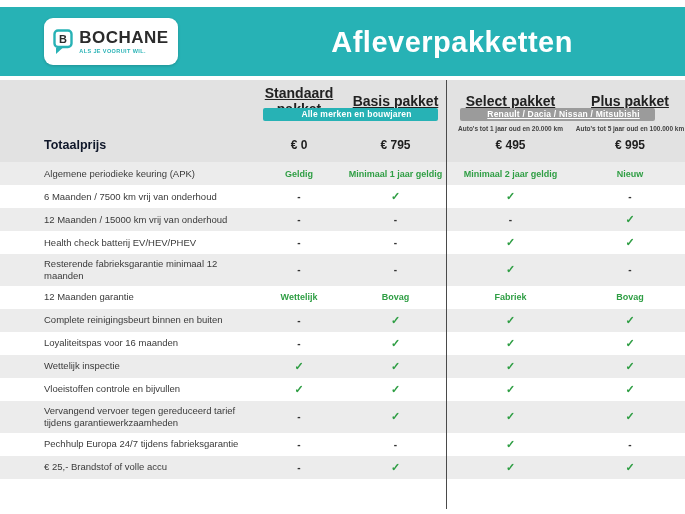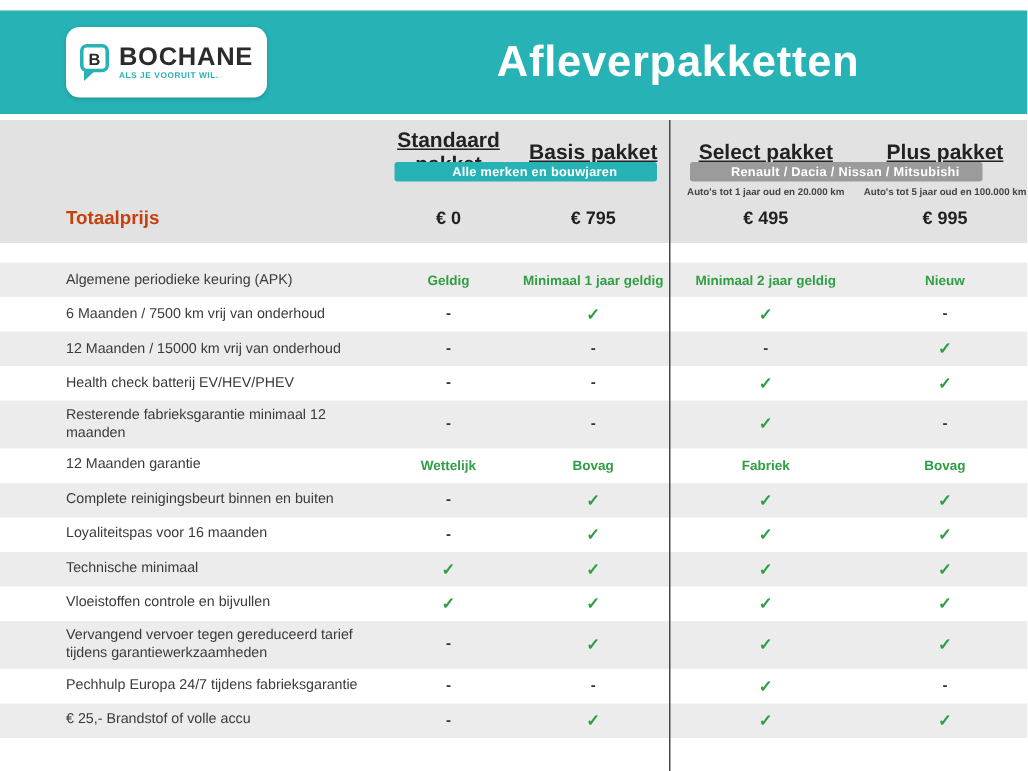--- a/index.html
+++ b/index.html
@@ -57,30 +57,30 @@
   .badge {
     height: 13px; line-height: 13px;
     border-radius: 2px;
     color: #ffffff;
     font-size: 8.5px; font-weight: bold;
     text-align: center;
     letter-spacing: .2px;
     padding-left: 12px;
   }
   .badge-teal { grid-column: 2 / span 2; background: var(--teal, #27b2b5); margin: 0 8px 0 10px; }
-  .badge-gray { grid-column: 4 / span 2; background: var(--badge-gray, #9b9b9b); margin: 0 30px 0 14px; }
+  .badge-gray { grid-column: 4 / span 2; background: var(--badge-gray, #9b9b9b); margin: 0 30px 0 14px; text-decoration: underline; }
   .hrow-subs { height: 12px; }
   .sub { text-align: center; font-size: 6.5px; font-weight: bold; color: #444; }
   .sub-select { grid-column: 4; }
   .sub-plus { grid-column: 5; }
   .hrow-totals { height: 21px; }
-  .tlabel { font-size: 12.5px; font-weight: bold; color: #c2410c; padding-left: 44px; }
+  .tlabel { font-size: 12.5px; font-weight: bold; color: #0f172a; padding-left: 44px; }
   .price { text-align: center; font-size: 12px; font-weight: bold; color: #1e1e1e; }
   
-  .tbody { margin-top: 13px; }
+  .tbody { }
   .trow { min-height: 23px; }
   .trow:nth-child(odd) { background: var(--stripe-gray, #ececec); }
   .cell-label { font-size: 9.5px; color: #3a3a3a; padding: 4px 10px 4px 44px; line-height: 1.25; }
   .val { text-align: center; }
   .val.check { color: var(--green, #2f9e44); font-size: 11px; font-weight: bold; }
   .val.dash { color: #333; font-size: 10px; font-weight: bold; }
   .val.gtext { color: var(--green, #2f9e44); font-size: 9px; font-weight: bold; }
 </style>
 </head>
 <body>
@@ -183,21 +183,21 @@
           <div class="val check">✓</div>
         </div>
         <div class="grid trow">
           <div class="cell-label">Loyaliteitspas voor 16 maanden</div>
           <div class="val dash">-</div>
           <div class="val check">✓</div>
           <div class="val check">✓</div>
           <div class="val check">✓</div>
         </div>
         <div class="grid trow">
-          <div class="cell-label">Technische minimaal</div>
+          <div class="cell-label">Wettelijk inspectie</div>
           <div class="val check">✓</div>
           <div class="val check">✓</div>
           <div class="val check">✓</div>
           <div class="val check">✓</div>
         </div>
         <div class="grid trow">
           <div class="cell-label">Vloeistoffen controle en bijvullen</div>
           <div class="val check">✓</div>
           <div class="val check">✓</div>
           <div class="val check">✓</div>

